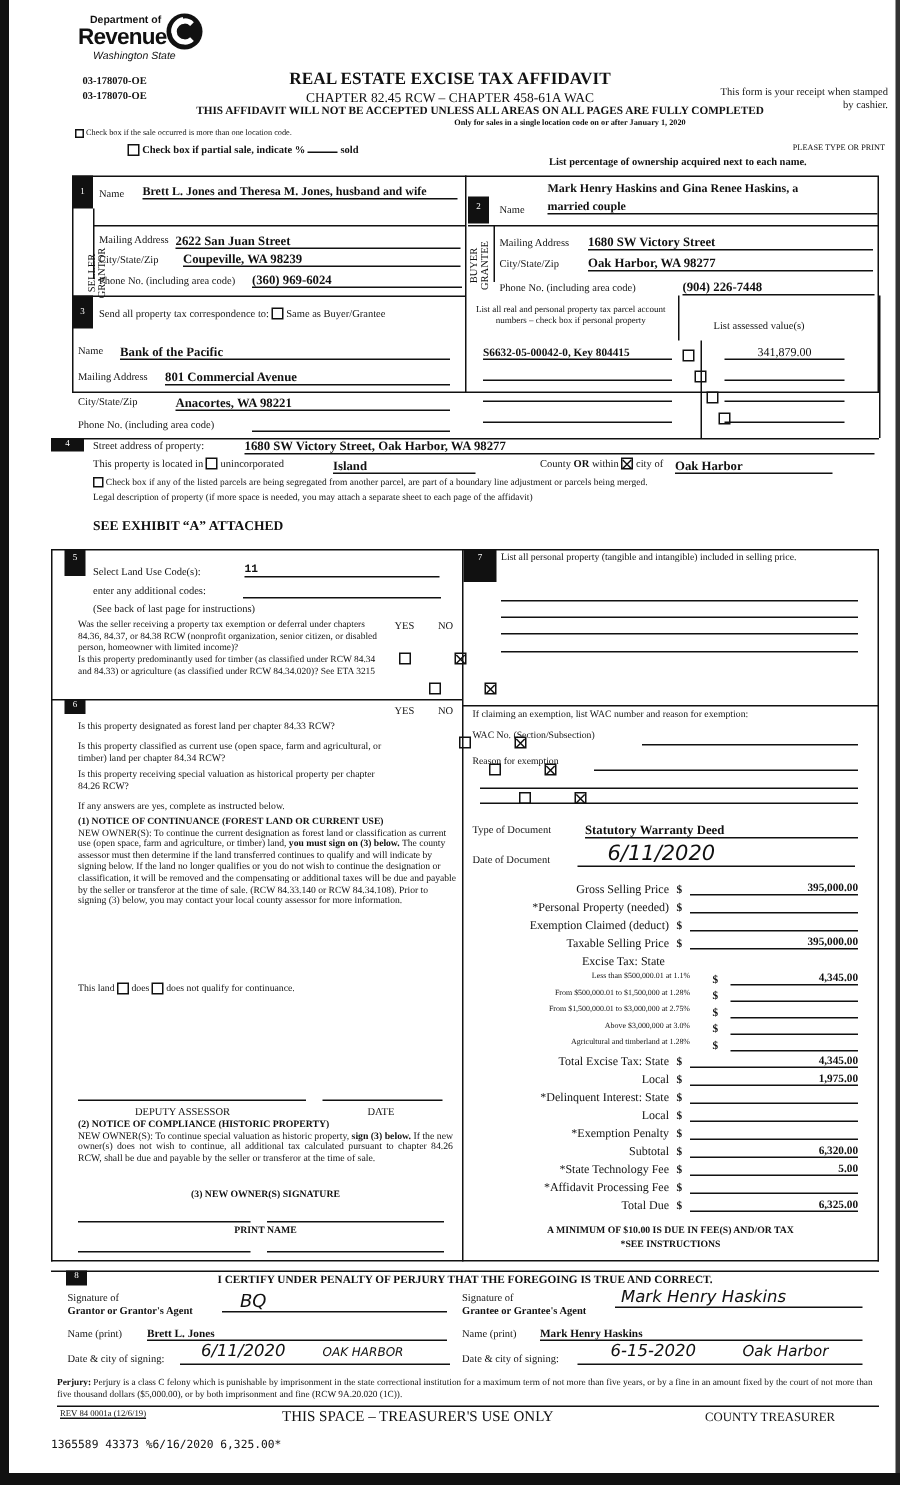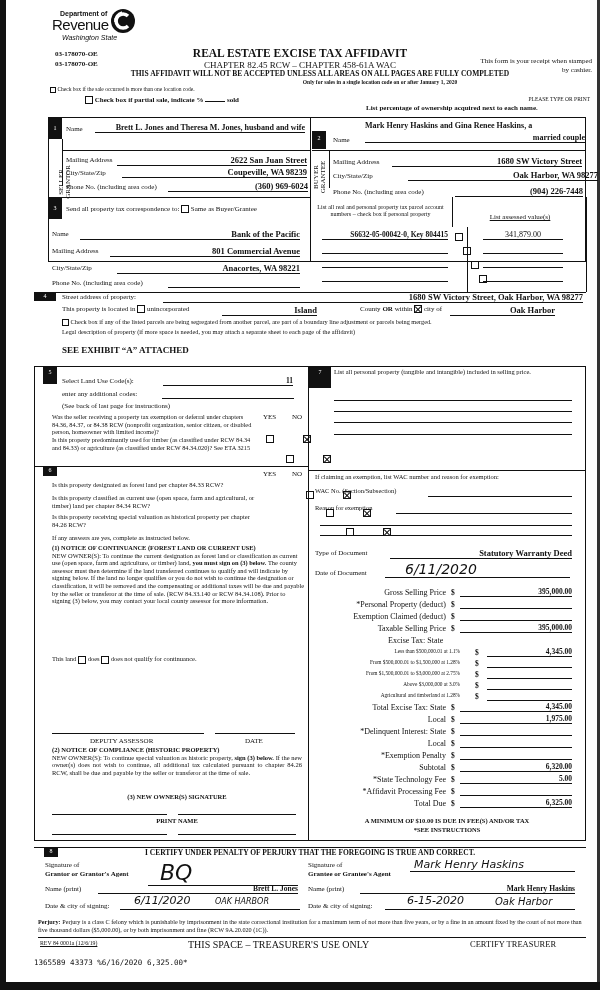--- a/index.html
+++ b/index.html
@@ -10,40 +10,40 @@
   .edge-right { position: absolute; right: 0; top: 0; width: 3px; height: 990px; background: #333; }
   .edge-bottom { position: absolute; left: 0; bottom: 0; width: 600px; height: 8px; background: #111; }
   .b { font-weight: bold; }
   .box { display: inline-block; width: 8px; height: 8px; border: 1px solid #111; vertical-align: middle; position: relative; }
   .box.x::before, .box.x::after { content: ""; position: absolute; left: -1px; top: 2.5px; width: 8px; height: 1px; background: #111; }
   .box.x::before { transform: rotate(45deg); }
   .box.x::after { transform: rotate(-45deg); }
   .secnum { position: absolute; background: #111; color: #fff; font-size: 6px; text-align: center; width: 14px; height: 14px; line-height: 14px; }
   .hr { position: absolute; height: 1px; background: #111; }
   .vr { position: absolute; width: 1px; background: #111; }
-  .val { font-weight: bold; font-size: 8.5px; text-align: right; }
+  .val { font-weight: bold; font-size: 8.5px; }
   .hand { font-family: "DejaVu Sans", sans-serif; font-style: italic; font-size: 13px; }
   .small { font-size: 7px; }
   .tiny { font-size: 5.5px; }
   .center { text-align: center; }
   .logo-word { font-family: "Liberation Sans", sans-serif; }
 </style>
 </head>
 <body>
 
 
 
 <div class="edge-left"></div>
 <div class="edge-right"></div>
 <div class="edge-bottom"></div>
 
 
 <div class="abs" style="left:52px; top:8px; width:110px; height:36px;">
   <div class="abs logo-word" style="left:8px; top:2px; font-size:7px; font-weight:bold;">Department of</div>
-  <div class="abs logo-word" style="left:0; top:8px; font-size:15px; font-weight:normal; letter-spacing:-0.5px;">Revenue</div>
+  <div class="abs logo-word" style="left:0; top:8px; font-size:15px; font-weight:bold; letter-spacing:-0.5px;">Revenue</div>
   <div class="abs logo-word" style="left:10px; top:26px; font-size:7px; font-style:italic;">Washington State</div>
   <svg class="abs" style="left:58px; top:0;" width="26" height="26" viewBox="0 0 26 26">
     <circle cx="13" cy="13" r="12" fill="#111"></circle>
     <path d="M18 8 A7 7 0 1 0 18 18" stroke="#fff" stroke-width="3.5" fill="none"></path>
     <path d="M12 4 A9 9 0 0 0 5 14" stroke="#fff" stroke-width="1.5" fill="none"></path>
   </svg>
 </div>
 
 <div class="abs b small" style="left:55px; top:50px;">03-178070-OE</div>
 <div class="abs b small" style="left:55px; top:60px;">03-178070-OE</div>
@@ -86,21 +86,21 @@
 <div class="secnum" style="left:312px; top:131px; height:18px;">2</div>
 <div class="abs" style="left:300px; top:170px; width:40px; font-size:7px; transform:rotate(-90deg); text-align:center; line-height:7px;">BUYER GRANTEE</div>
 <div class="vr" style="left:329px; top:150px; height:38px;"></div>
 <div class="abs small" style="left:333px; top:136px;">Name</div>
 <div class="abs val" style="left:365px; top:121px; font-size:8px;">Mark Henry Haskins and Gina Renee Haskins, a</div>
 <div class="abs val" style="left:365px; top:133px; width:220px; border-bottom:1px solid #111; font-size:8px;">married couple</div>
 <div class="hr" style="left:312px; top:150px; width:274px;"></div>
 <div class="abs small" style="left:333px; top:158px;">Mailing Address</div>
 <div class="abs val" style="left:392px; top:156px; width:190px; border-bottom:1px solid #111;">1680 SW Victory Street</div>
 <div class="abs small" style="left:333px; top:172px;">City/State/Zip</div>
-<div class="abs val" style="left:408px; top:170px; width:190px; border-bottom:1px solid #111;">Oak Harbor, WA 98277</div>
+<div class="abs val" style="left:392px; top:170px; width:190px; border-bottom:1px solid #111;">Oak Harbor, WA 98277</div>
 <div class="abs small" style="left:333px; top:188px;">Phone No. (including area code)</div>
 <div class="abs val" style="left:455px; top:186px; width:128px; border-bottom:1px solid #111;">(904) 226-7448</div>
 
 
 <div class="hr" style="left:48px; top:197px; width:262px;"></div>
 <div class="secnum" style="left:48px; top:197px; height:22px; line-height:22px;">3</div>
 <div class="abs small" style="left:66px; top:205px;">
   <span>Send all property tax correspondence to:</span>
   <span class="box"></span>
   <span>Same as Buyer/Grantee</span>
@@ -110,21 +110,21 @@
 <div class="abs small" style="left:52px; top:247px;">Mailing Address</div>
 <div class="abs val" style="left:110px; top:246px; width:190px; border-bottom:1px solid #111;">801 Commercial Avenue</div>
 <div class="abs small" style="left:52px; top:264px;">City/State/Zip</div>
 <div class="abs val" style="left:117px; top:263px; width:183px; border-bottom:1px solid #111;">Anacortes, WA 98221</div>
 <div class="abs small" style="left:52px; top:279px;">Phone No. (including area code)</div>
 <div class="abs val" style="left:168px; top:278px; width:132px; height:10px; border-bottom:1px solid #111;"></div>
 
 
 <div class="abs tiny center" style="left:313px; top:204px; width:135px; line-height:7px; font-size:6px;">List all real and personal property tax parcel account numbers – check box if personal property</div>
 <div class="vr" style="left:452px; top:197px; height:30px;"></div>
-<div class="abs small center" style="left:455px; top:213px; width:130px;text-decoration:underline;">List assessed value(s)</div>
+<div class="abs small center" style="left:441px; top:213px; width:130px;">List assessed value(s)</div>
 <div class="vr" style="left:467px; top:227px; height:65px;"></div>
 <div class="vr" style="left:586px; top:197px; height:95px;"></div>
 <div id="parcel-rows"><div class="abs val" style="left: 322px; top: 230px; width: 126px; height: 10px; border-bottom: 1px solid rgb(17, 17, 17); font-size: 7.5px;">S6632-05-00042-0, Key 804415</div><span class="box abs" style="left: 455px; top: 232px;"></span><div class="abs" style="left: 483px; top: 230px; width: 80px; height: 10px; border-bottom: 1px solid rgb(17, 17, 17); font-size: 8px; text-align: center;">341,879.00</div><div class="abs val" style="left: 322px; top: 244px; width: 126px; height: 10px; border-bottom: 1px solid rgb(17, 17, 17); font-size: 7.5px;"></div><span class="box abs" style="left: 455px; top: 246px;"></span><div class="abs" style="left: 483px; top: 244px; width: 80px; height: 10px; border-bottom: 1px solid rgb(17, 17, 17); font-size: 8px; text-align: center;"></div><div class="abs val" style="left: 322px; top: 258px; width: 126px; height: 10px; border-bottom: 1px solid rgb(17, 17, 17); font-size: 7.5px;"></div><span class="box abs" style="left: 455px; top: 260px;"></span><div class="abs" style="left: 483px; top: 258px; width: 80px; height: 10px; border-bottom: 1px solid rgb(17, 17, 17); font-size: 8px; text-align: center;"></div><div class="abs val" style="left: 322px; top: 272px; width: 126px; height: 10px; border-bottom: 1px solid rgb(17, 17, 17); font-size: 7.5px;"></div><span class="box abs" style="left: 455px; top: 274px;"></span><div class="abs" style="left: 483px; top: 272px; width: 80px; height: 10px; border-bottom: 1px solid rgb(17, 17, 17); font-size: 8px; text-align: center;"></div></div>
 
 
 <div class="hr" style="left:34px; top:292px; width:552px;"></div>
 <div class="secnum" style="left:34px; top:292px; width:22px; height:9px; line-height:9px;">4</div>
 <div class="abs small" style="left:62px; top:293px;">Street address of property:</div>
 <div class="abs val" style="left:163px; top:292px; width:420px; border-bottom:1px solid #111;">1680 SW Victory Street, Oak Harbor, WA  98277</div>
 <div class="abs small" style="left:62px; top:305px; width:530px;">
@@ -148,21 +148,21 @@
 <div class="abs tiny" style="left:62px; top:328px; font-size:6.3px;">Legal description of property (if more space is needed, you may attach a separate sheet to each page of the affidavit)</div>
 <div class="abs b" style="left:62px; top:345px; font-size:9px;">SEE EXHIBIT “A” ATTACHED</div>
 
 
 <div class="abs" style="left:34px; top:366px; width:552px; height:475px; border:1px solid #111; border-top:none;"></div>
 <div class="hr" style="left:34px; top:366px; width:552px;"></div>
 <div class="vr" style="left:308px; top:366px; height:475px;"></div>
 
 <div class="secnum" style="left:43px; top:366px; width:14px; height:18px; line-height:12px;">5</div>
 <div class="abs small" style="left:62px; top:377px; ">Select Land Use Code(s):</div>
-<div class="abs val" style="left:163px; top:376px; width:130px; border-bottom:1px solid #111; font-size:7.5px;">11</div>
+<div class="abs val" style="left:163px; top:376px; width:130px; border-bottom:1px solid #111; font-size:7.5px;font-family:Liberation Mono, monospace;">11</div>
 <div class="abs small" style="left:62px; top:390px;">enter any additional codes:</div>
 <div class="abs" style="left:162px; top:390px; width:132px; height:9px; border-bottom:1px solid #111;"></div>
 <div class="abs small" style="left:62px; top:402px;">(See back of last page for instructions)</div>
 <div class="abs small" style="left:263px; top:413px;">YES</div>
 <div class="abs small" style="left:292px; top:413px;">NO</div>
 <div class="abs tiny" style="left:52px; top:413px; width:200px; line-height:7.5px; font-size:6.3px;">Was the seller receiving a property tax exemption or deferral under chapters 84.36, 84.37, or 84.38 RCW (nonprofit organization, senior citizen, or disabled person, homeowner with limited income)?</div>
 <span class="box abs" style="left:266px; top:425px;"></span>
 <span class="box abs x" style="left:293px; top:425px;"></span>
 <div class="abs tiny" style="left:52px; top:436px; width:200px; line-height:7.5px; font-size:6.3px;">Is this property predominantly used for timber (as classified under RCW 84.34 and 84.33) or agriculture (as classified under RCW 84.34.020)? See ETA 3215</div>
 <span class="box abs" style="left:266px; top:445px;"></span>
@@ -235,21 +235,21 @@
 
 <div class="abs small" style="left:315px; top:549px;">Type of Document</div>
 <div class="abs val" style="left:390px; top:548px; width:182px; border-bottom:1px solid #111;">Statutory Warranty Deed</div>
 <div class="abs small" style="left:315px; top:569px;">Date of Document</div>
 <div class="abs hand" style="left:385px; top:561px; width:185px; border-bottom:1px solid #111; padding-left:20px; font-size:14px;">6/11/2020</div>
 
 <div id="tax-rows">
     <div class="abs" style="left: 310px; top: 588px; width: 136px; text-align: right; font-size: 8px;">Gross Selling Price</div>
     <div class="abs b" style="left: 451px; top: 588px; font-size: 7.5px;">$</div>
     <div class="abs b" style="left: 460px; top: 587px; width: 112px; height: 10px; border-bottom: 1px solid rgb(17, 17, 17); text-align: right; font-size: 7.5px;">395,000.00</div>
-    <div class="abs" style="left: 310px; top: 600px; width: 136px; text-align: right; font-size: 8px;">*Personal Property (deduct)</div>
+    <div class="abs" style="left: 310px; top: 600px; width: 136px; text-align: right; font-size: 8px;">*Personal Property (needed)</div>
     <div class="abs b" style="left: 451px; top: 600px; font-size: 7.5px;">$</div>
     <div class="abs b" style="left: 460px; top: 599px; width: 112px; height: 10px; border-bottom: 1px solid rgb(17, 17, 17); text-align: right; font-size: 7.5px;"></div>
     <div class="abs" style="left: 310px; top: 612px; width: 136px; text-align: right; font-size: 8px;">Exemption Claimed (deduct)</div>
     <div class="abs b" style="left: 451px; top: 612px; font-size: 7.5px;">$</div>
     <div class="abs b" style="left: 460px; top: 611px; width: 112px; height: 10px; border-bottom: 1px solid rgb(17, 17, 17); text-align: right; font-size: 7.5px;"></div>
     <div class="abs" style="left: 310px; top: 624px; width: 136px; text-align: right; font-size: 8px;">Taxable Selling Price</div>
     <div class="abs b" style="left: 451px; top: 624px; font-size: 7.5px;">$</div>
     <div class="abs b" style="left: 460px; top: 623px; width: 112px; height: 10px; border-bottom: 1px solid rgb(17, 17, 17); text-align: right; font-size: 7.5px;">395,000.00</div>
     <div class="abs" style="left: 388px; top: 636px; font-size: 8px;">Excise Tax: State</div>
     <div class="abs" style="left: 310px; top: 648px; width: 150px; text-align: right; font-size: 5.3px;">Less than $500,000.01 at 1.1%</div>
@@ -301,21 +301,21 @@
 
 
 <div class="hr" style="left:34px; top:847px; width:552px;"></div>
 <div class="secnum" style="left:44px; top:847px; width:14px; height:10px; line-height:9px;">8</div>
 <div class="abs b" style="left:145px; top:848px; font-size:7.5px;">I CERTIFY UNDER PENALTY OF PERJURY THAT THE FOREGOING IS TRUE AND CORRECT.</div>
 
 <div class="abs small" style="left:45px; top:861px; line-height:9px;">
   <div>Signature of</div>
   <div class="b">Grantor or Grantor's Agent</div>
 </div>
-<div class="abs hand" style="left:148px; top:860px; width:150px; border-bottom:1px solid #111; font-size:22px; padding-left:12px;">BQ</div>
+<div class="abs hand" style="left:148px; top:860px; width:150px; border-bottom:1px solid #111; font-size:12px; padding-left:12px;">BQ</div>
 <div class="abs small" style="left:45px; top:885px;">Name (print)</div>
 <div class="abs val" style="left:98px; top:884px; width:200px; border-bottom:1px solid #111; font-size:7.5px;">Brett L. Jones</div>
 <div class="abs small" style="left:45px; top:902px;">Date &amp; city of signing:</div>
 <div class="abs" style="left:120px; top:896px; width:180px; border-bottom:1px solid #111; height:14px;">
   <span class="hand" style="position:absolute; left:14px; top:-2px; font-size:11px;">6/11/2020</span>
   <span class="hand" style="position:absolute; left:95px; top:1px; font-size:8px;">OAK HARBOR</span>
 </div>
 
 <div class="abs small" style="left:308px; top:861px; line-height:9px;">
   <div>Signature of</div>
@@ -332,16 +332,16 @@
 
 
 <div class="abs tiny" style="left:38px; top:918px; width:548px; font-size:6.2px; line-height:7.5px;">
   <b>Perjury:</b>
   <span>Perjury is a class C felony which is punishable by imprisonment in the state correctional institution for a maximum term of not more than five years, or by a fine in an amount fixed by the court of not more than five thousand dollars ($5,000.00), or by both imprisonment and fine (RCW 9A.20.020 (1C)).</span>
 </div>
 <div class="hr" style="left:38px; top:937px; width:548px;"></div>
 <div class="abs tiny" style="left:40px; top:940px; font-size:5.8px; text-decoration:underline;">REV 84 0001a (12/6/19)</div>
 <div class="abs" style="left:34px; top:946px; font-family:'DejaVu Sans Mono', monospace; font-size:7.5px;margin-top:12px;">1365589 43373 %6/16/2020 6,325.00*</div>
 <div class="abs" style="left:188px; top:939px; font-size:10px;">THIS SPACE – TREASURER'S USE ONLY</div>
-<div class="abs" style="left:470px; top:939px; font-size:8.5px;">CERTIFY TREASURER</div>
+<div class="abs" style="left:470px; top:939px; font-size:8.5px;">COUNTY TREASURER</div>
 
 
 
 
 </body></html>

